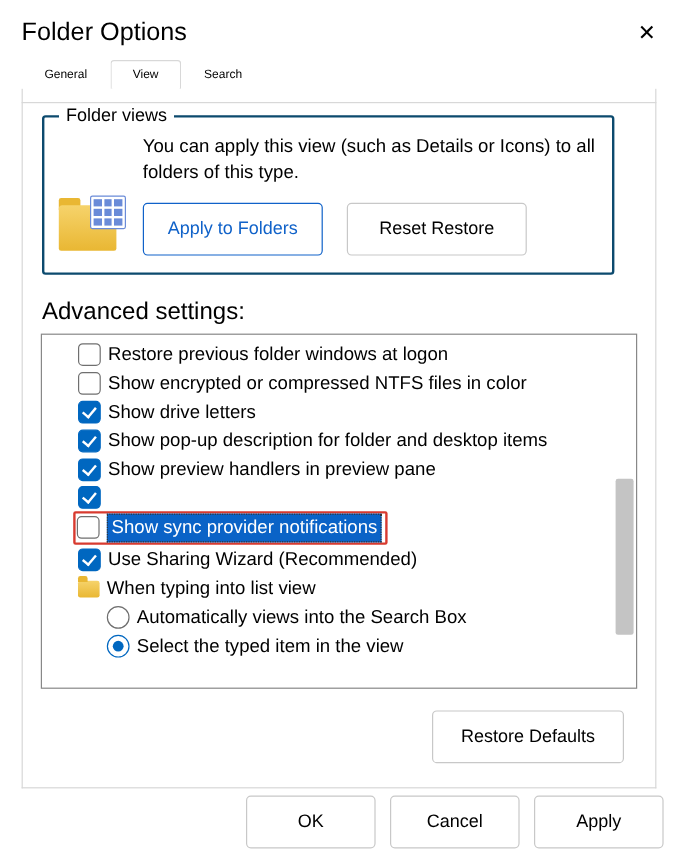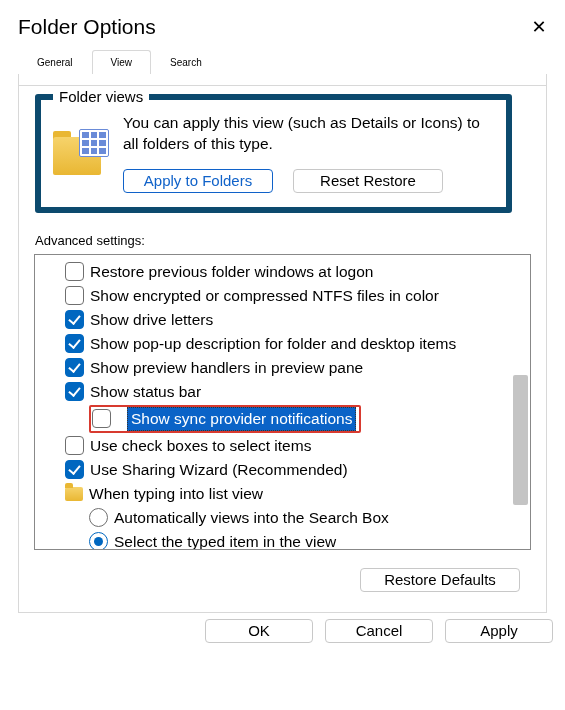--- a/index.html
+++ b/index.html
@@ -36,25 +36,25 @@
   }
   .tabline {
     position: absolute; left: 18px; right: 18px; top: 85px;
     border-top: 1px solid #d8d8d8; z-index: 1;
   }
   .panel {
     margin: 0 18px 0 18px; padding: 14px 10px 10px 10px;
     border: 1px solid #d8d8d8; border-top: none;
   }
   fieldset.group {
-    border: 6px solid #0c4a6e; border-radius: 3px;
+    border: 2px solid #0c4a6e; border-radius: 3px;
     margin: 0 24px 4px 6px; padding: 8px 12px 14px 12px;
   }
   fieldset.group legend { padding: 0 6px; font-size: 15px; }
-  .folderviews-row { display: flex; gap: 14px; align-items: center; }
+  .folderviews-row { display: flex; gap: 14px; align-items: flex-end; }
   .folder-icon {
     width: 56px; height: 50px; position: relative; flex: 0 0 56px; margin-top: 2px;
   }
   .folder-icon .back {
     position: absolute; left: 0; top: 8px; width: 48px; height: 38px;
     background: linear-gradient(#f6d36b, #e9b733);
     border-radius: 3px 3px 2px 2px;
   }
   .folder-icon .tab {
     position: absolute; left: 0; top: 2px; width: 18px; height: 10px;
@@ -66,28 +66,28 @@
   }
   .folder-icon .grid {
     position: absolute; right: 3px; top: 3px; width: 24px; height: 22px;
     display: grid; grid-template-columns: repeat(3,1fr); grid-template-rows: repeat(3,1fr); gap: 2px;
   }
   .folder-icon .grid i { background: #6a8bd8; display: block; }
   .fv-right { flex: 1; }
   .fv-text { font-size: 15.5px; line-height: 1.35; margin-bottom: 14px; }
   .fv-buttons { display: flex; gap: 20px; }
   .btn {
-    height: 24px; min-width: 150px; padding: 0 18px;
+    height: 44px; min-width: 150px; padding: 0 18px;
     background: #fff; border: 1px solid #c8c8c8; border-radius: 4px;
     font-size: 15px; font-family: inherit; cursor: default;
     display: inline-flex; align-items: center; justify-content: center;
   }
   .btn.primary { border-color: #1062c9; color: #1062c9; }
   .btn.small { min-width: 108px; }
-  .adv-label { margin: 20px 6px 6px 6px; font-size: 13px; }
+  .adv-label { margin: 20px 6px 6px 6px; font-size: 20px; }
   .tree-wrap {
     position: relative; margin: 0 5px;
     border: 1px solid #888;
     height: 296px;
     padding-left: 22px;
   }
   .tree {
     position: absolute; inset: 0; overflow: hidden;
     padding: 5px 4px 0 4px;
   }
@@ -107,21 +107,21 @@
     display: inline-flex; align-items: center; justify-content: center; flex: 0 0 19px;
     background: #fff;
   }
   .chk.checked { background: #0067c0; border-color: #0067c0; }
   .chk.checked::after {
     content: ""; width: 5px; height: 9px; border: solid #fff; border-width: 0 2.2px 2.2px 0;
     transform: rotate(40deg); margin-top: -2px;
   }
   .sel-row {
     border: 2px solid #d83a2f; border-radius: 2px;
-    display: inline-flex; align-items: center; gap: 16px; padding: 0 3px 0 1px; margin-left: 28px;
+    display: inline-flex; align-items: center; gap: 6px; padding: 0 3px 0 1px;
   }
   .sel-text { background: #0a63c7; color: #fff; padding: 0 3px; border: 1px dotted #333; }
   .radio {
     width: 19px; height: 19px; border: 1.5px solid #6f6f6f; border-radius: 50%;
     display: inline-flex; align-items: center; justify-content: center; flex: 0 0 19px; background: #fff;
   }
   .radio.checked { border-color: #0067c0; }
   .radio.checked::after { content: ""; width: 9px; height: 9px; border-radius: 50%; background: #0067c0; }
   .fld-sm {
     width: 18px; height: 14px; background: linear-gradient(#f6d36b,#e9b733);
@@ -200,33 +200,28 @@
         <div class="item">
           <span class="chk checked"></span>
           <span>Show pop-up description for folder and desktop items</span>
         </div>
         <div class="item">
           <span class="chk checked"></span>
           <span>Show preview handlers in preview pane</span>
         </div>
         <div class="item">
           <span class="chk checked"></span>
-          <span>Show status bar</span>
         </div>
         <div class="item" style="padding-left: 22px;">
           <span class="sel-row">
             <span class="chk"></span>
             <span class="sel-text">Show sync provider notifications</span>
           </span>
         </div>
         <div class="item">
-          <span class="chk"></span>
-          <span>Use check boxes to select items</span>
-        </div>
-        <div class="item">
           <span class="chk checked"></span>
           <span>Use Sharing Wizard (Recommended)</span>
         </div>
         <div class="item header">
           <span class="fld-sm"></span>
           <span>When typing into list view</span>
         </div>
         <div class="item child">
           <span class="radio"></span>
           <span>Automatically views into the Search Box</span>

